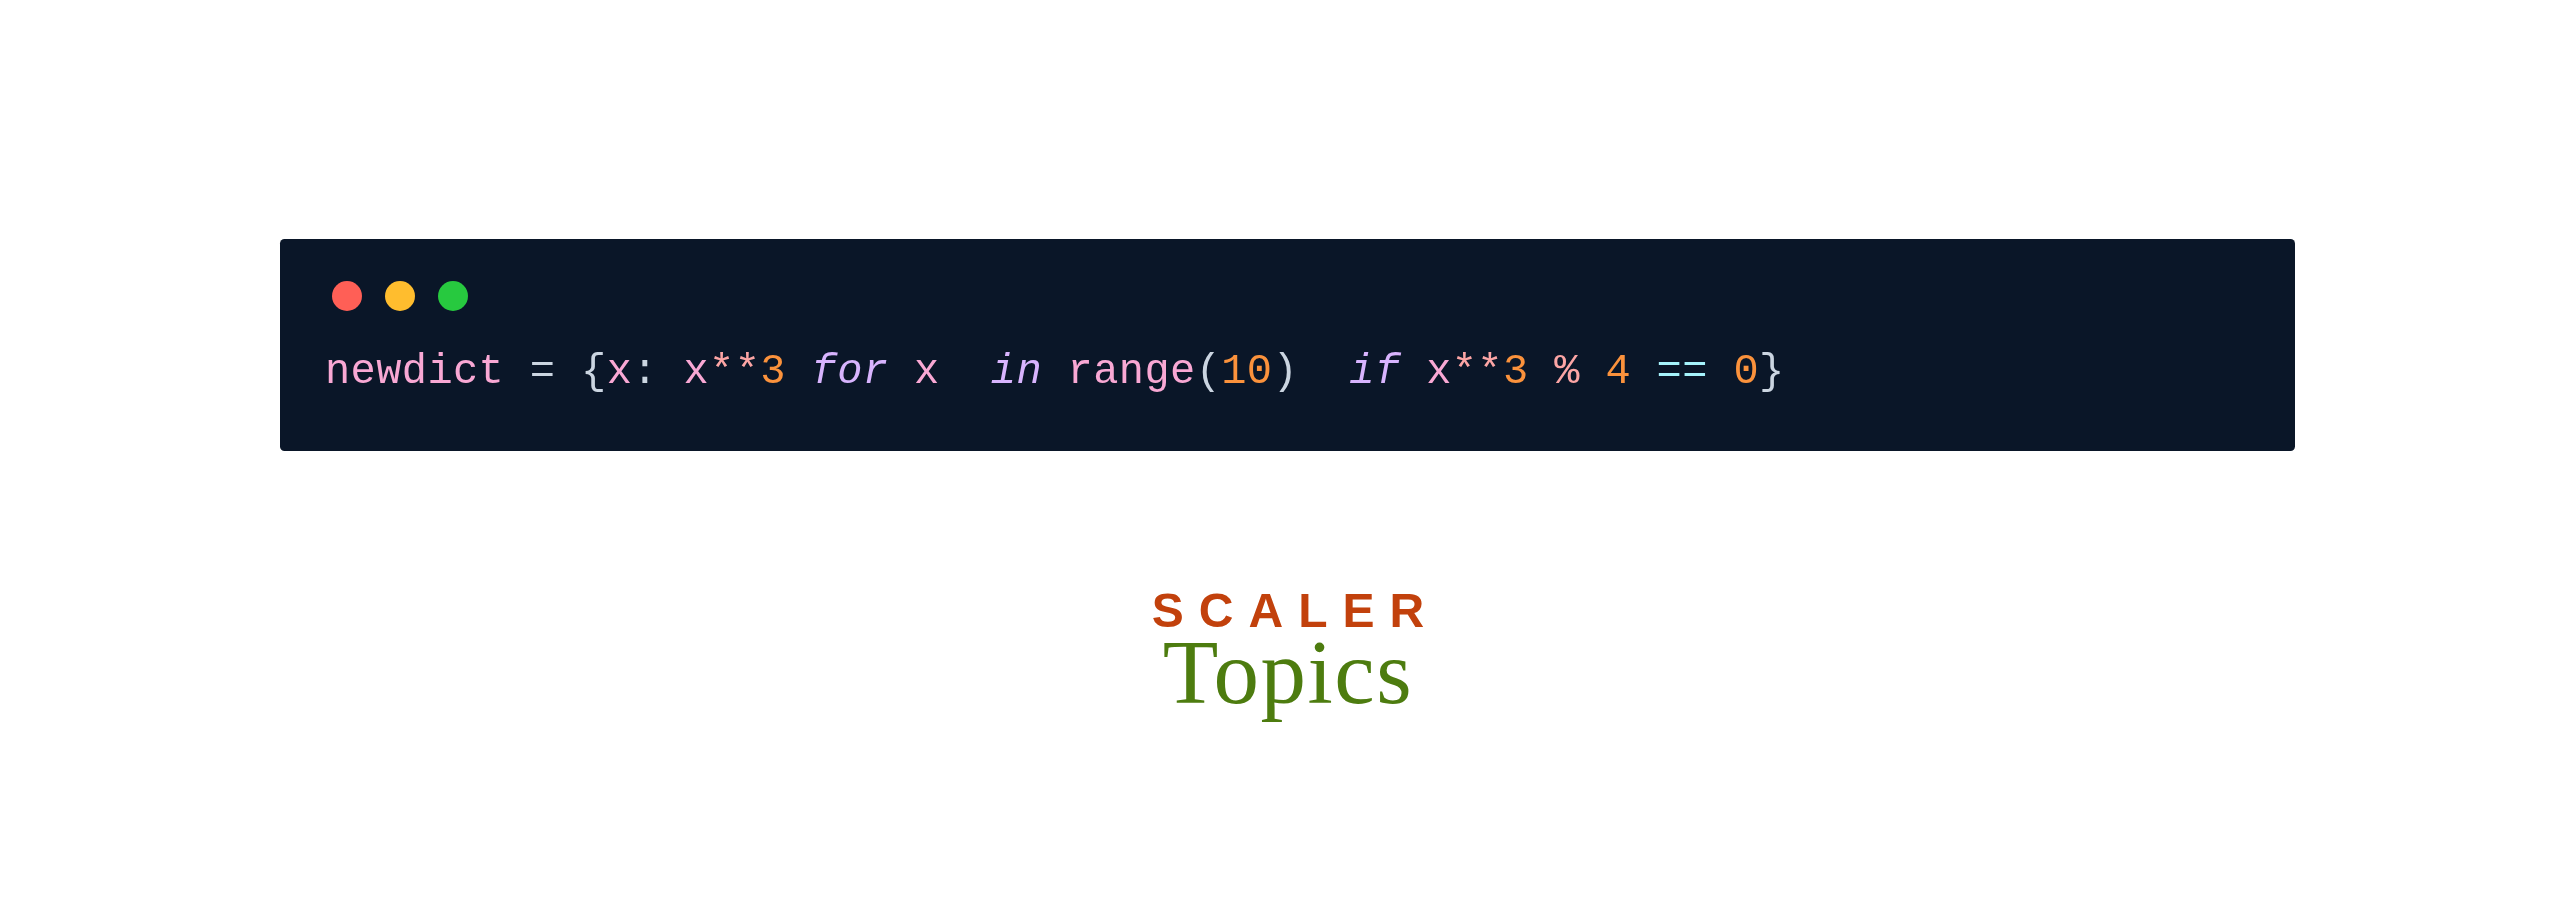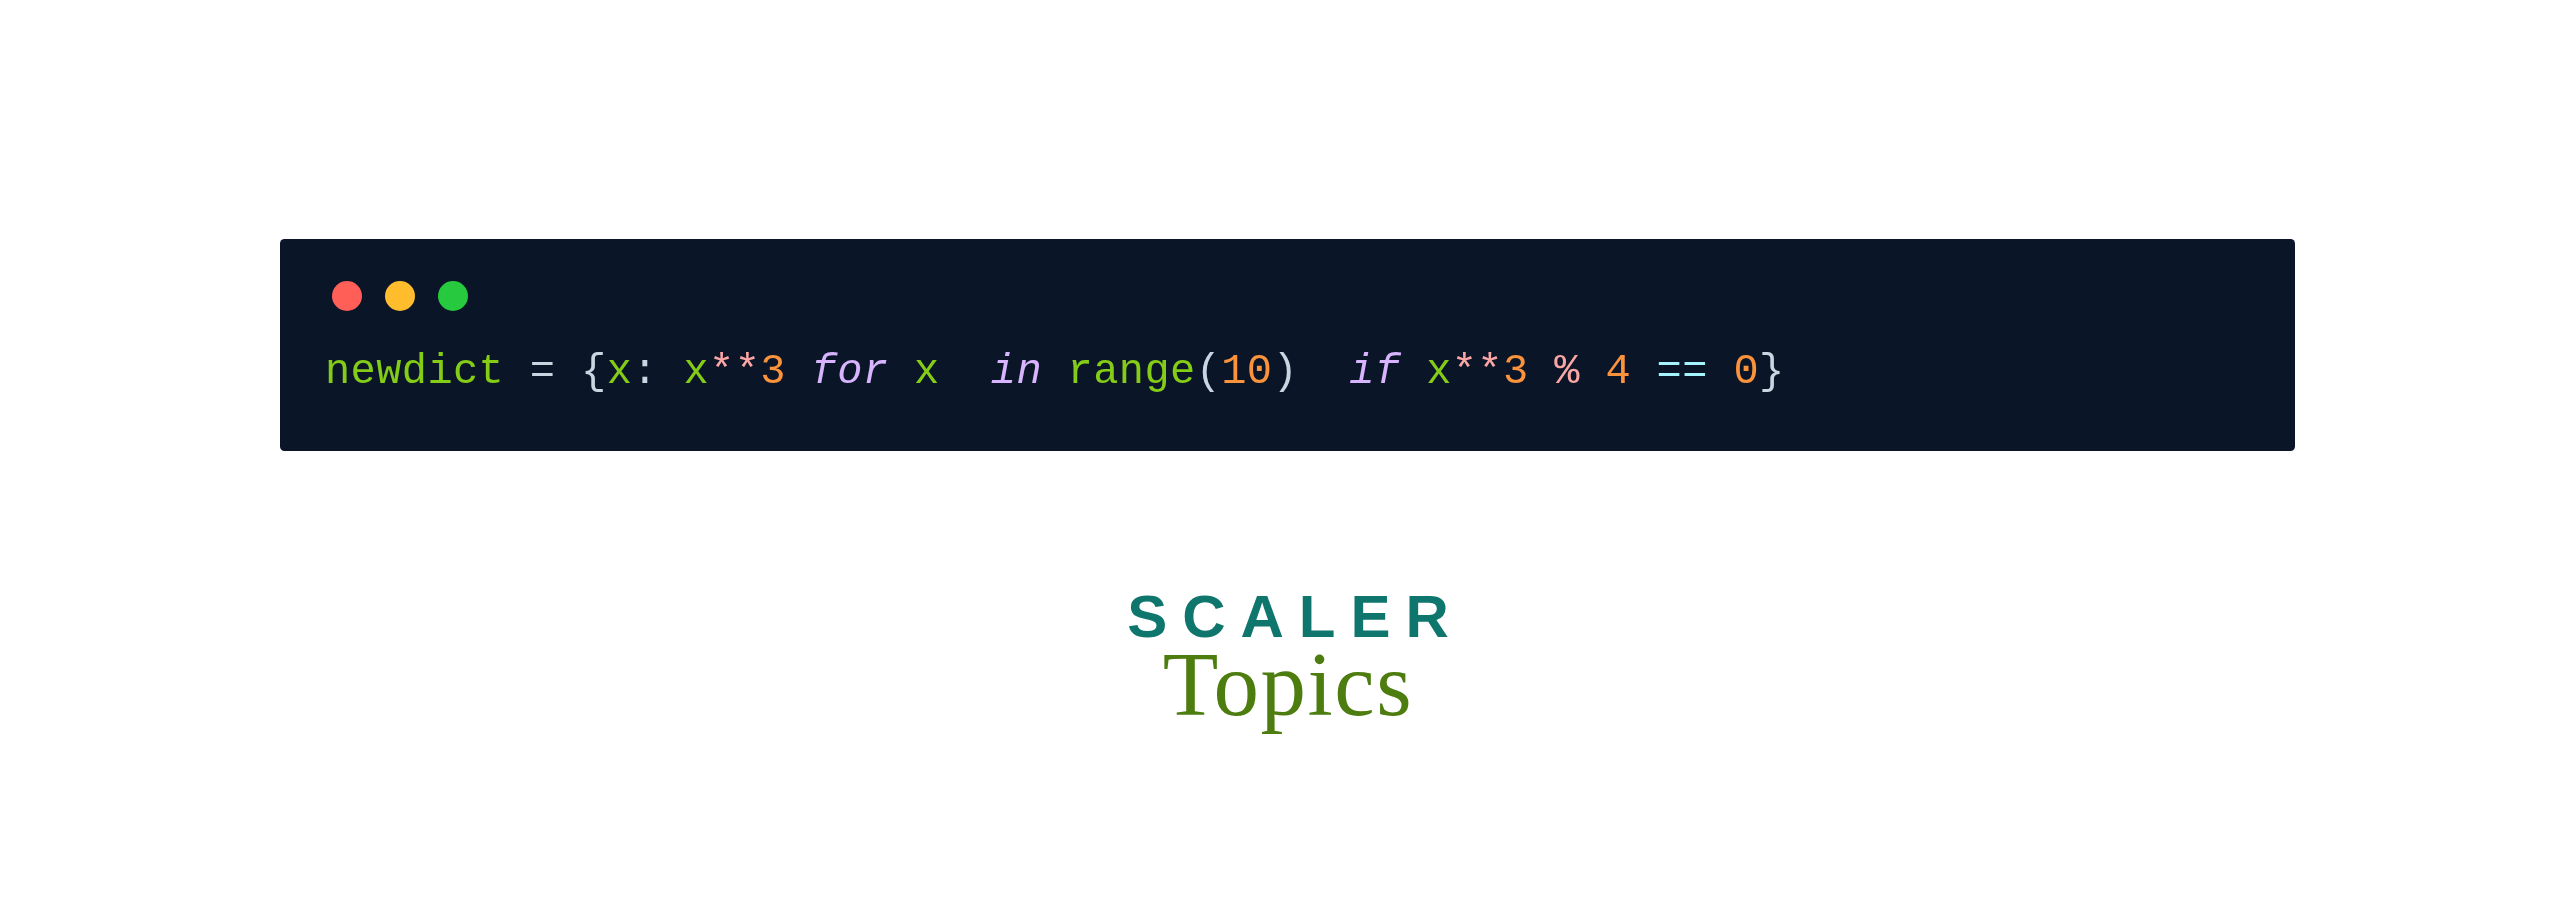--- a/index.html
+++ b/index.html
@@ -42,40 +42,40 @@
   }
   .codeline {
     padding: 36px 0 0 45px;
     font-family: ui-monospace, SFMono-Regular, Menlo, Consolas, "Liberation Mono", monospace;
     font-size: 42px;
     line-height: 1.2;
     white-space: pre;
     letter-spacing: 0.4px;
   }
   .c-def   { color: #cbd5e1; } 
-  .c-var   { color: #84cc16; } 
+  .c-var   { color: #f9a8d4; } 
   .c-key   { color: #d8b4fe; font-style: italic; } 
   .c-num   { color: #fb923c; } 
   .c-op    { color: #fca5a5; } 
   .c-eq    { color: #a5f3fc; } 
 
   
   .logo {
     position: absolute;
     left: 50%;
     top: 587px;
     transform: translateX(-50%);
     text-align: center;
     line-height: 1;
   }
   .logo-top {
     font-family: "Arial Black", "Helvetica Neue", Arial, sans-serif;
     font-weight: 900;
-    color: #0f766e;
-    font-size: 60px;
+    color: #c2410c;
+    font-size: 48px;
     letter-spacing: 15px;
     padding-left: 15px;
   }
   .logo-bot {
     font-family: "Brush Script MT", "Segoe Script", cursive;
     color: #4d7c0f;
     font-size: 91px;
     margin-top: -7.6px;
     letter-spacing: 1.5px;
   }

